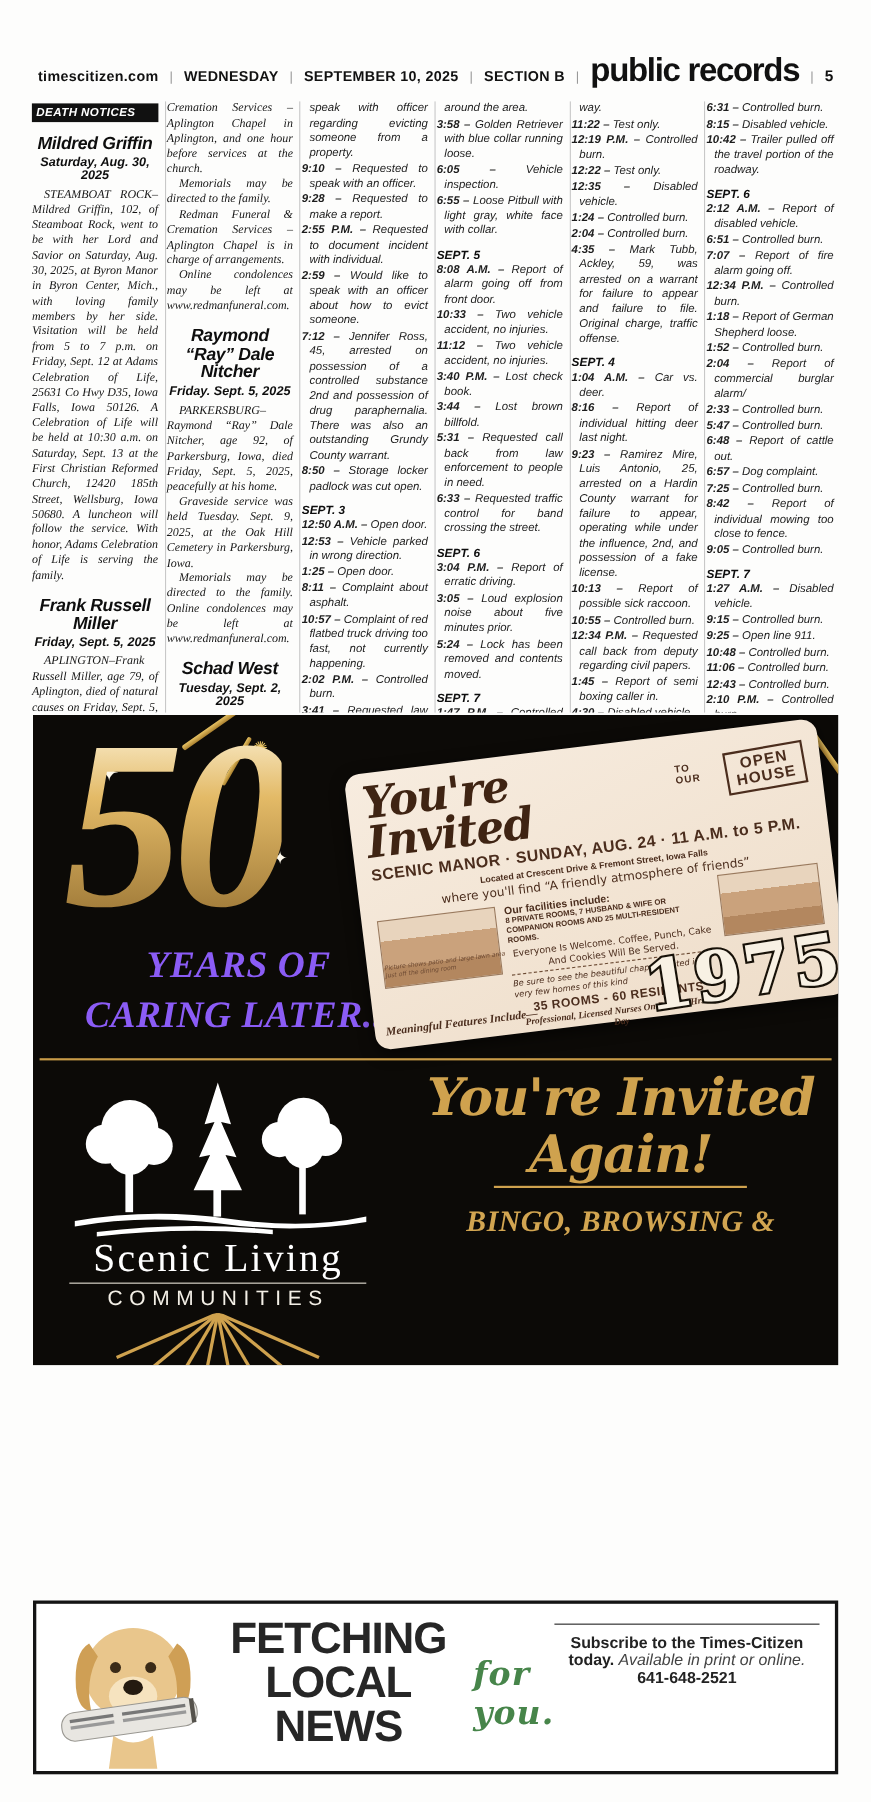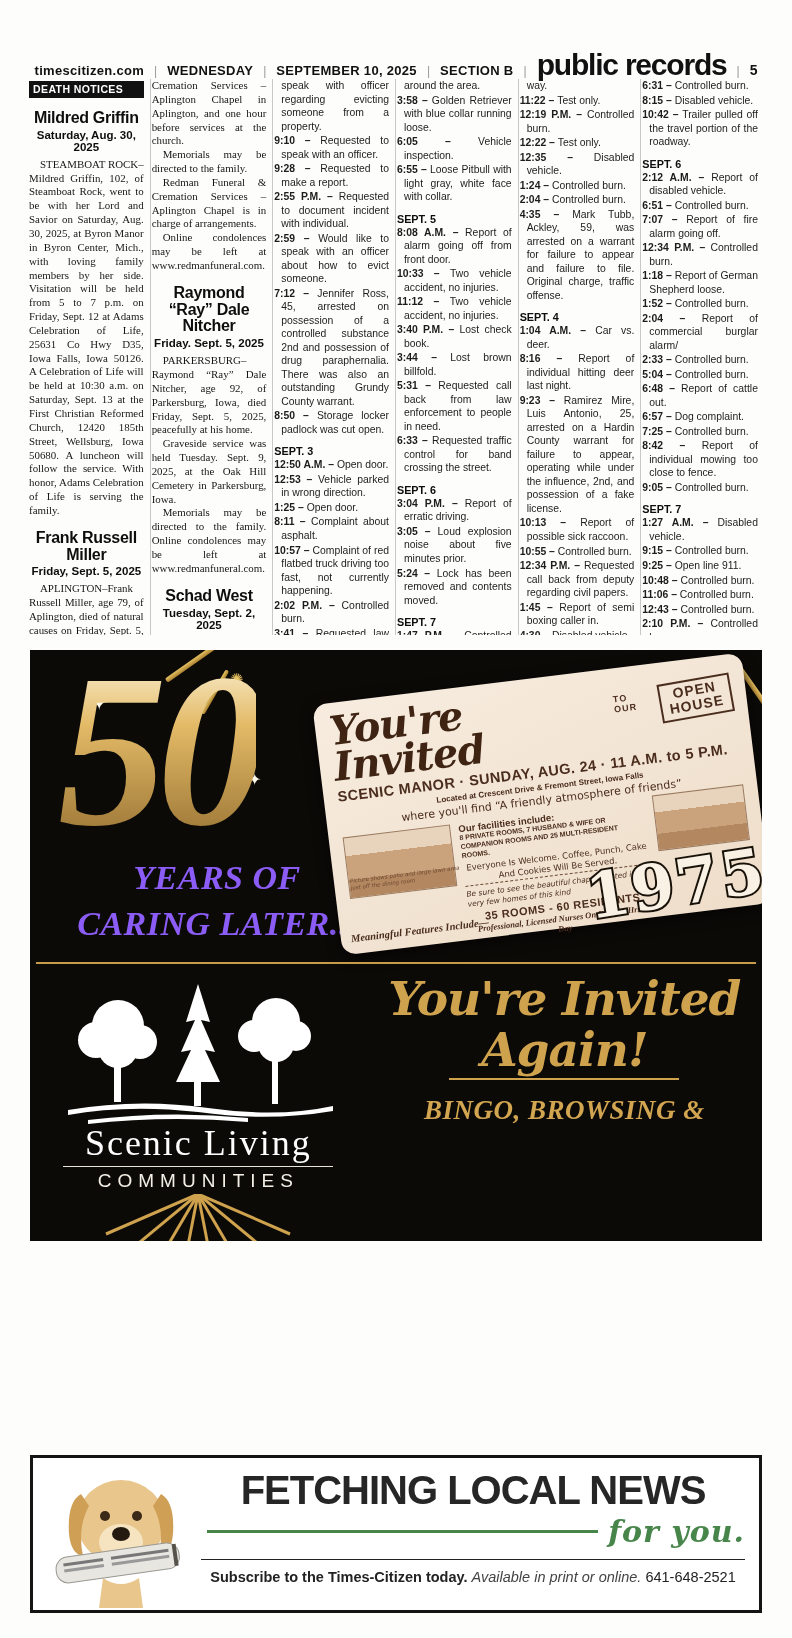--- a/index.html
+++ b/index.html
@@ -14,22 +14,22 @@
     display:flex; justify-content:center; align-items:baseline; gap:10px;
     color:#111;
   }
   .masthead .m-small { font-weight:700; font-size:13px; letter-spacing:.3px; }
   .masthead .m-sep { color:#999; font-weight:400; font-size:12px; }
   .masthead .m-title { font-weight:900; font-size:30px; letter-spacing:-1.2px; }
   .masthead .m-page { font-weight:700; font-size:14px; }
 
   
   .columns {
-    position:absolute; top:79px; left:28px; width:736px; height:556px;
-    display:flex; overflow:hidden;
+    position:absolute; top:92px; left:28px; width:736px; height:556px;
+    display:flex; overflow:hidden;font-style:italic;
   }
   .col {
     width:16.666%; padding:0 6px 0 1px; border-right:1px solid #c8c8c8;
     overflow:hidden; height:100%;
   }
   .col:last-child { border-right:none; }
   .secbar {
     background:#111; color:#fff; font-weight:700; font-size:10.5px;
     padding:2px 4px 3px; letter-spacing:.4px; margin:2px 0 6px;
   }
@@ -135,32 +135,32 @@
   .addr-line { font:italic 900 25px "Liberation Serif", serif; color:#f3ead9; line-height:1.28; letter-spacing:.3px; }
   .addr-line .gold { color:#cfa24e; }
   .addr-line.small { font-size:23px; }
 
   
   .banner {
     position:absolute; top:1455px; left:30px; width:732px; height:158px;
     background:#fff; border:3px solid #141414; display:flex; overflow:hidden;
   }
   .dog-box { width:168px; flex:none; position:relative; }
-  .banner-right { flex:1; padding:8px 14px 0 0; display:flex; flex-direction:column; }
+  .banner-right { flex:1; padding:8px 14px 0 0; display:flex; flex-direction:row; }
   .fetch-title { font:900 40px "Liberation Sans", sans-serif; color:#262626; letter-spacing:-1px; text-align:center; line-height:1; margin-top:4px; }
   .fetch-row { display:flex; align-items:center; margin-top:4px; }
   .fetch-rule { flex:1; border-top:3px solid #47854a; margin-right:10px; margin-left:6px;}
   .fetch-tag { font:italic 700 30px "DejaVu Serif", serif; color:#47854a; letter-spacing:1px; }
   .subscribe-row {
     margin-top:10px; border-top:1.5px solid #222; padding-top:9px;
     font-size:14.5px; color:#222; text-align:center;
   }
   .subscribe-row .b { font-weight:800; }
   .subscribe-row .i { font-style:italic; color:#444; }
-  .subscribe-row .ph { font-weight:400; }
+  .subscribe-row .ph { font-weight:700; }
 </style>
 </head>
 <body>
 
 <div class="page">
 
   <div class="masthead">
     <span class="m-small">timescitizen.com</span>
     <span class="m-sep">|</span>
     <span class="m-small">WEDNESDAY</span>
@@ -259,21 +259,21 @@
         <p class="log-entry"><strong>10:42 – </strong>Trailer pulled off the travel portion of the roadway.</p>
         <div class="log-date">SEPT. 6</div>
         <p class="log-entry"><strong>2:12 A.M. – </strong>Report of disabled vehicle.</p>
         <p class="log-entry"><strong>6:51 – </strong>Controlled burn.</p>
         <p class="log-entry"><strong>7:07 – </strong>Report of fire alarm going off.</p>
         <p class="log-entry"><strong>12:34 P.M. – </strong>Controlled burn.</p>
         <p class="log-entry"><strong>1:18 – </strong>Report of German Shepherd loose.</p>
         <p class="log-entry"><strong>1:52 – </strong>Controlled burn.</p>
         <p class="log-entry"><strong>2:04 – </strong>Report of commercial burglar alarm/</p>
         <p class="log-entry"><strong>2:33 – </strong>Controlled burn.</p>
-        <p class="log-entry"><strong>5:04 – </strong>Controlled burn.</p>
+        <p class="log-entry"><strong>5:47 – </strong>Controlled burn.</p>
         <p class="log-entry"><strong>6:48 – </strong>Report of cattle out.</p>
         <p class="log-entry"><strong>6:57 – </strong>Dog complaint.</p>
         <p class="log-entry"><strong>7:25 – </strong>Controlled burn.</p>
         <p class="log-entry"><strong>8:42 – </strong>Report of individual mowing too close to fence.</p>
         <p class="log-entry"><strong>9:05 – </strong>Controlled burn.</p>
         <div class="log-date">SEPT. 7</div>
         <p class="log-entry"><strong>1:27 A.M. – </strong>Disabled vehicle.</p>
         <p class="log-entry"><strong>9:15 – </strong>Controlled burn.</p>
         <p class="log-entry"><strong>9:25 – </strong>Open line 911.</p>
         <p class="log-entry"><strong>10:48 – </strong>Controlled burn.</p>

